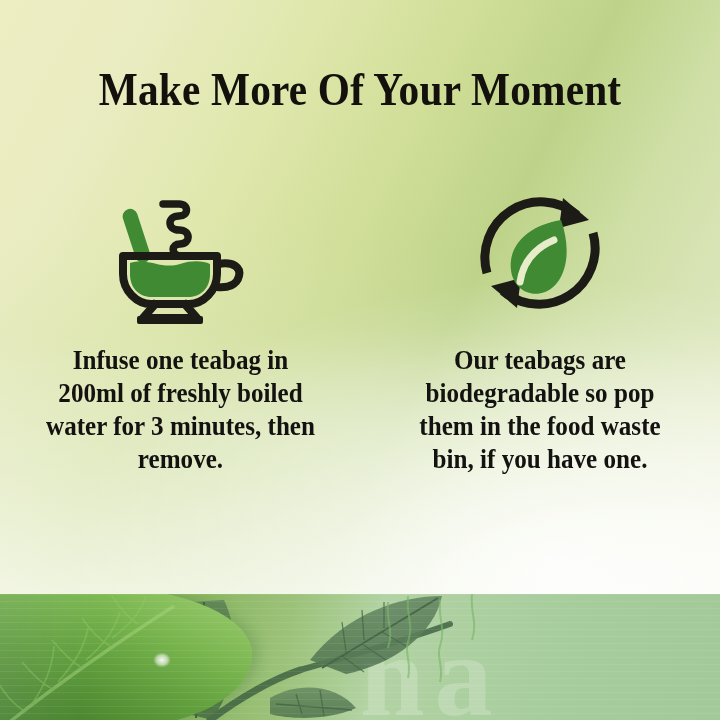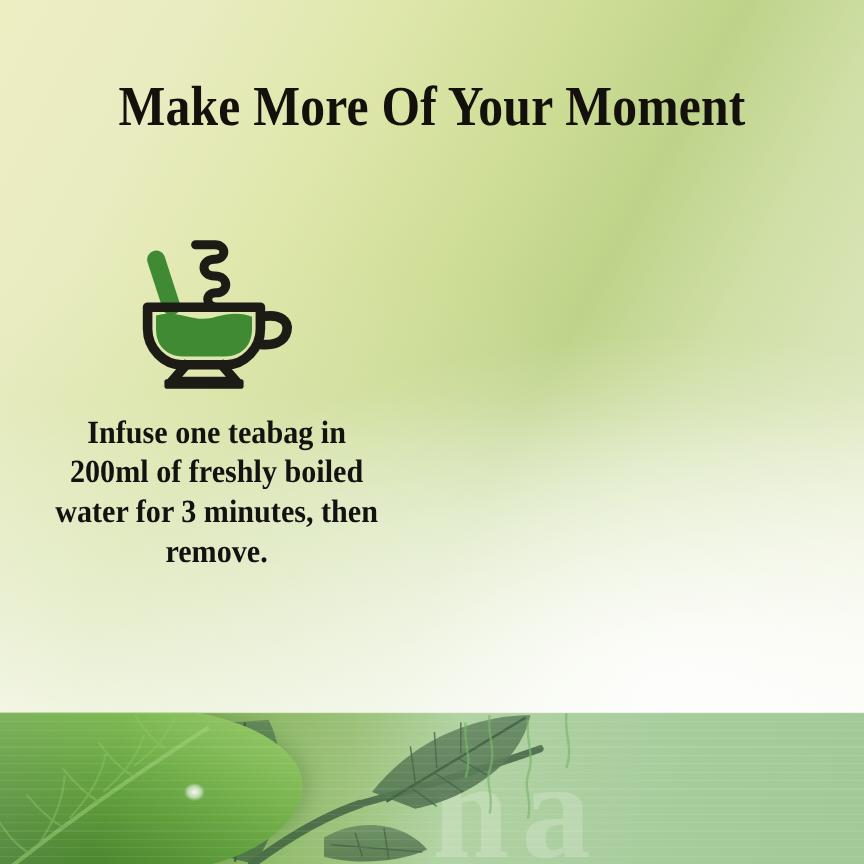--- a/index.html
+++ b/index.html
@@ -208,20 +208,42 @@
             <path d="M113 86 C129 83 136 90 134 98 C132 107 123 110 112 109" fill="none" stroke="#1c1b16" stroke-width="8" stroke-linecap="round" stroke-linejoin="round"></path>
 
             <path d="M52 124 L38 140 H92 L78 124" fill="none" stroke="#1c1b16" stroke-width="8" stroke-linejoin="round"></path>
             <rect x="32" y="138" width="66" height="8" rx="2" fill="#1c1b16"></rect>
           </g>
         </svg>
       </div>
       <div class="caption">Infuse one teabag in 200ml of freshly boiled water for 3 minutes, then remove.</div>
     </div>
 
+    <div class="col col-bio">
+      <div class="icon-wrap">
+        <svg width="150" height="150" viewBox="0 0 150 150" aria-hidden="true">
+
+          <g>
+            <path d="M22 95 A56 56 0 0 1 112 37" fill="none" stroke="#1c1b16" stroke-width="9" stroke-linecap="butt"></path>
+            <polygon points="98,20 124,42 94,50" fill="#1c1b16"></polygon>
+          </g>
+
+          <g>
+            <path d="M128 55 A56 56 0 0 1 38 113" fill="none" stroke="#1c1b16" stroke-width="9" stroke-linecap="butt"></path>
+            <polygon points="52,130 26,108 56,100" fill="#1c1b16"></polygon>
+          </g>
+
+          <g>
+            <path d="M96 42 C60 48 43 70 46 92 C48 110 64 120 80 114 C100 106 108 76 96 42 Z" fill="#3f8a33"></path>
+            <path d="M89 62 C70 70 58 84 55 104" fill="none" stroke="#e6edc8" stroke-width="7" stroke-linecap="round"></path>
+          </g>
+        </svg>
+      </div>
+      <div class="caption">Our teabags are biodegradable so pop them in the food waste bin, if you have one.</div>
+    </div>
 
   </div>
 
   <div class="band">
 
     <div class="band-ghost">na</div>
 
     <svg class="band-engrave" viewBox="0 0 570 126">
       <defs>
         <linearGradient id="engr" x1="0" y1="0" x2="0.3" y2="1">

